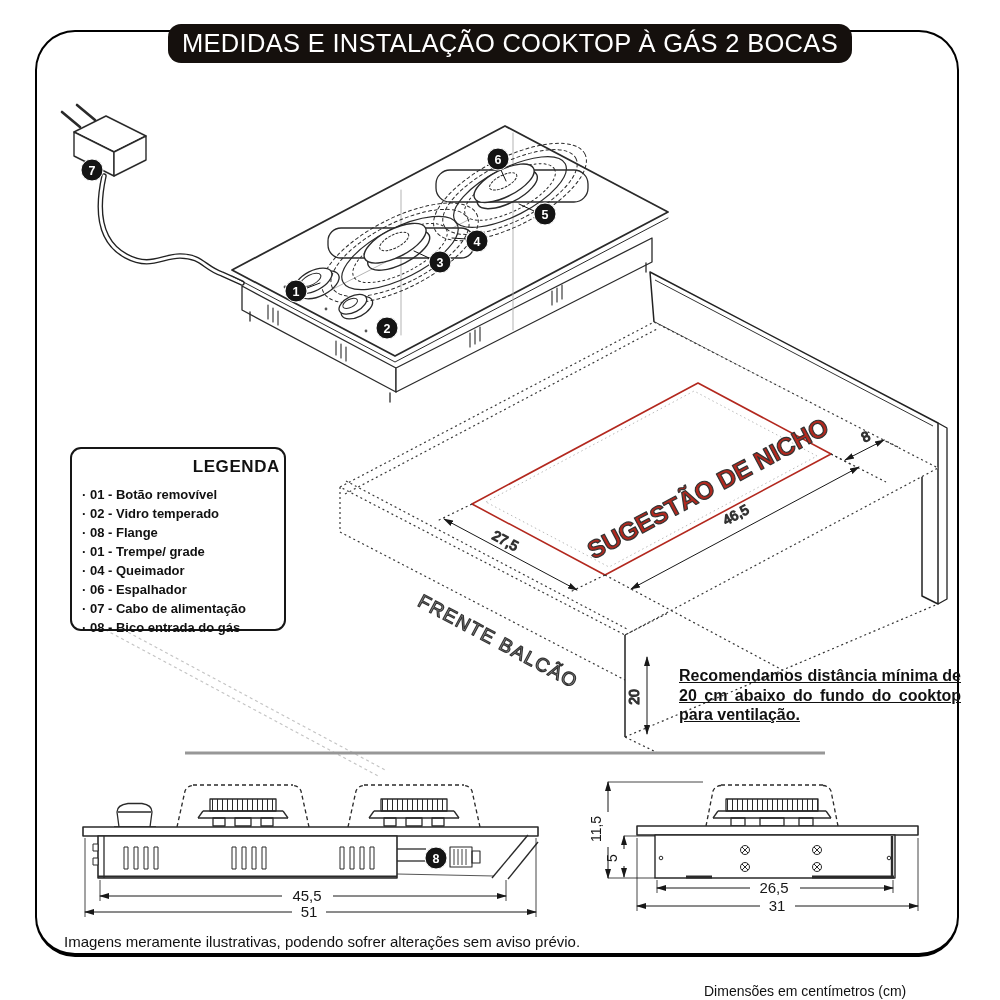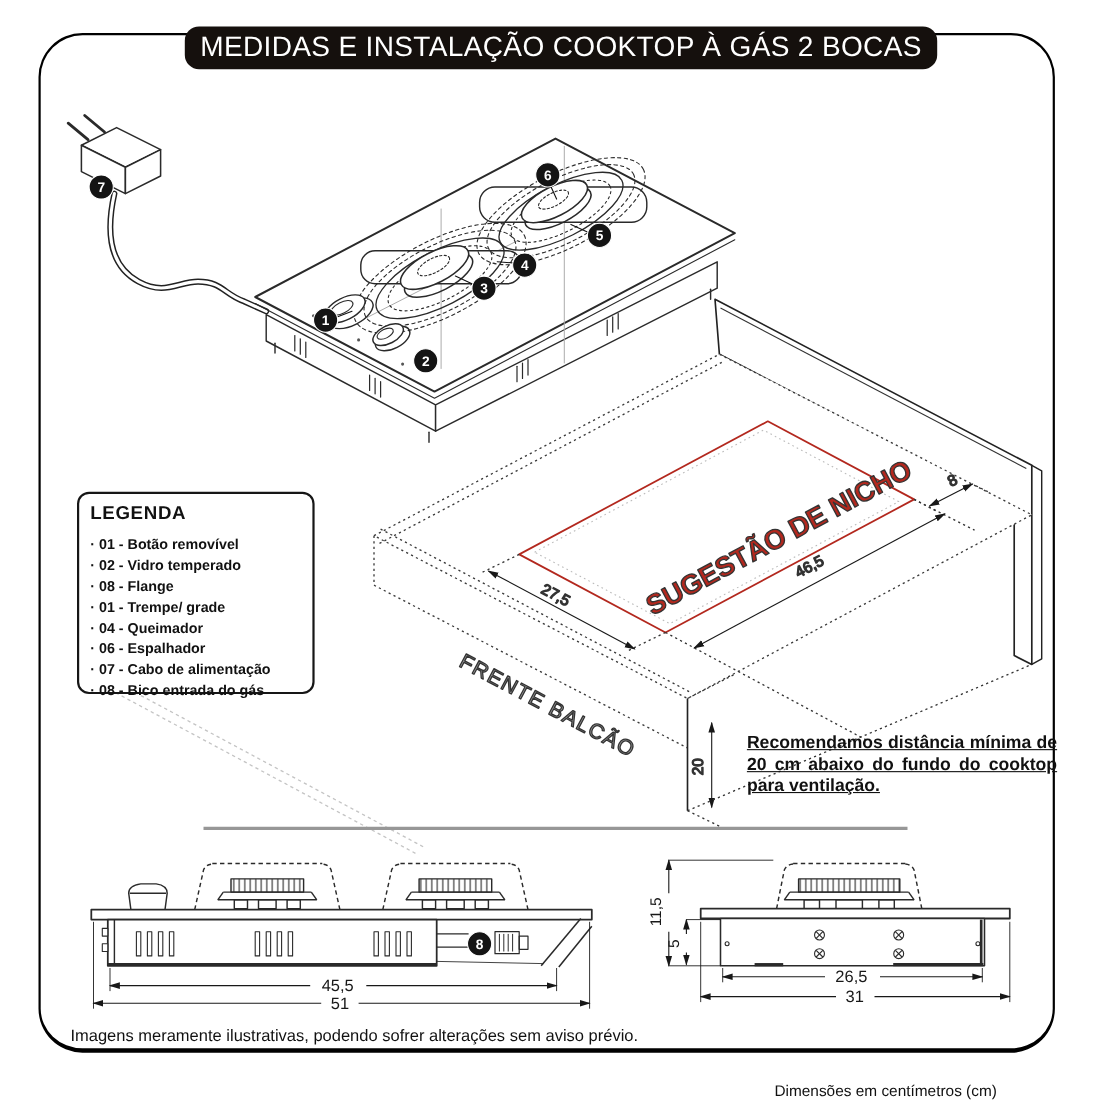--- a/index.html
+++ b/index.html
@@ -18,21 +18,21 @@
     display:flex;align-items:center;justify-content:center;
     color:#fff;font-weight:normal;font-size:25.5px;letter-spacing:.3px;white-space:nowrap;
   }
   svg.art{position:absolute;left:0;top:0;z-index:2;}
   svg text{font-family:"Liberation Sans",sans-serif;}
   .legend{
     position:absolute;left:70px;top:447px;width:216px;height:184px;z-index:4;
     background:#fff;border:2px solid #161616;border-radius:11px;box-sizing:border-box;
     padding:5px 4px 0 10px;
   }
-  .legend-title{text-align:left;font-size:17px;font-weight:bold;letter-spacing:.6px;margin:3px 0 8px 0;}
+  .legend-title{text-align:right;font-size:17px;font-weight:bold;letter-spacing:.6px;margin:3px 0 8px 0;}
   .legend-item{font-size:13px;font-weight:bold;line-height:19px;white-space:nowrap;}
   .note{
     position:absolute;left:679px;top:666px;width:282px;z-index:4;
     font-size:16px;font-weight:bold;line-height:19.5px;text-align:justify;text-decoration:underline;
   }
   .footer-left{position:absolute;left:64px;top:933px;font-size:15px;z-index:4;white-space:nowrap;}
   .footer-right{position:absolute;left:704px;top:983px;font-size:14px;z-index:4;white-space:nowrap;}
   .callout circle{fill:#141414;stroke:#fff;stroke-width:1;}
   .callout text{fill:#fff;font-size:12.5px;font-weight:bold;text-anchor:middle;}
   .dim{font-size:14px;fill:#181818;text-anchor:middle;}

